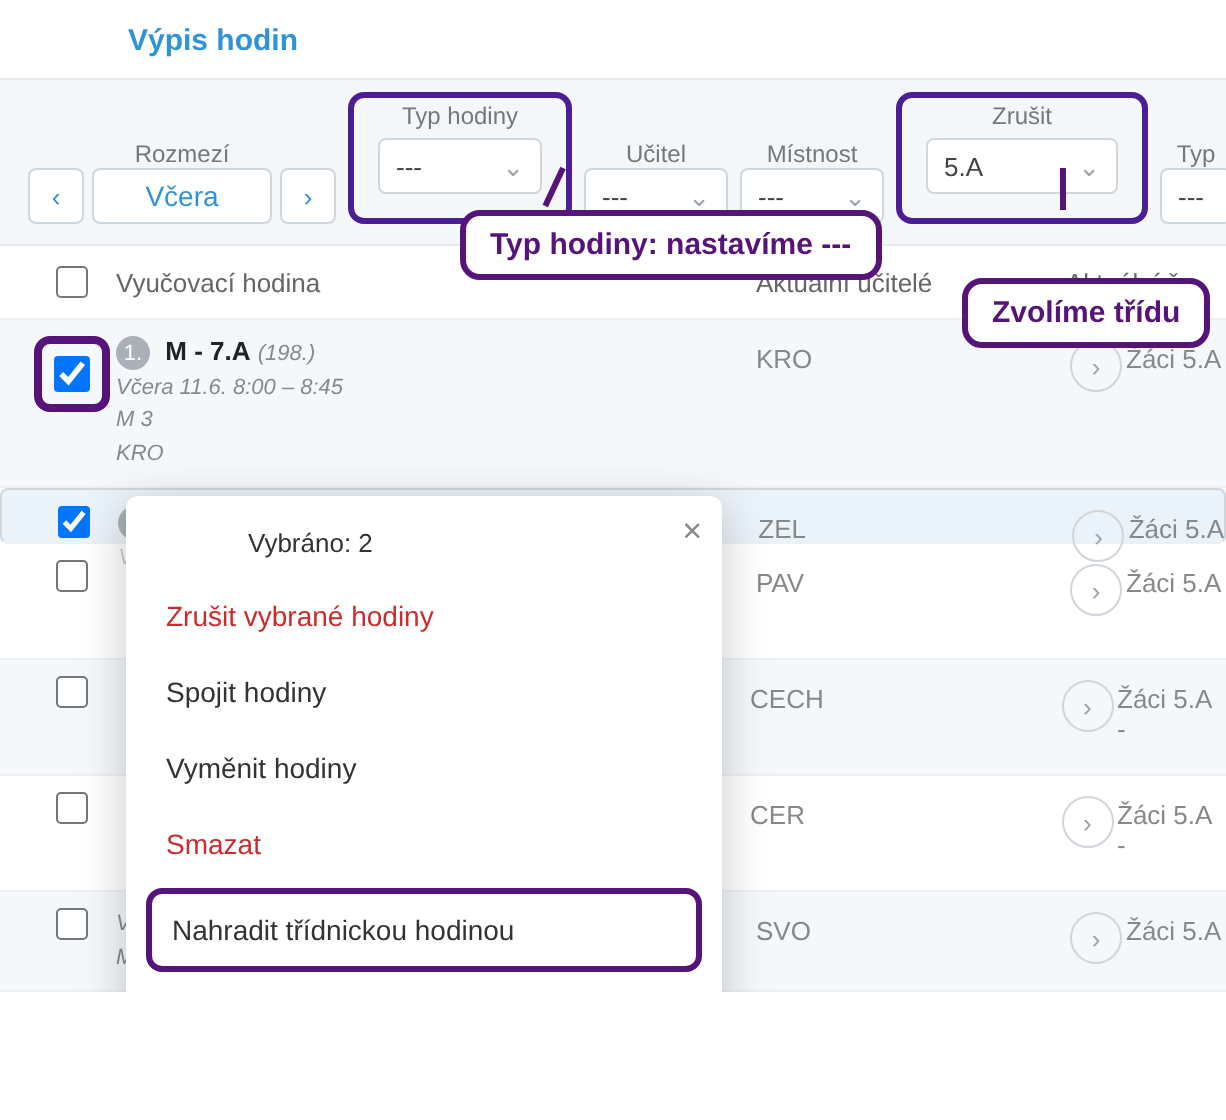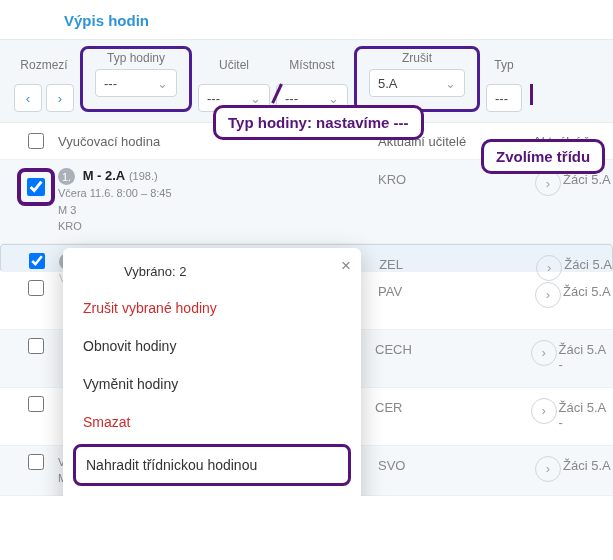--- a/index.html
+++ b/index.html
@@ -1,20 +1,20 @@
 <!DOCTYPE html>
 <html><head>
 <meta charset="utf-8">
 <style>
   * { box-sizing: border-box; margin: 0; padding: 0; }
   body { font-family: "Segoe UI", Arial, sans-serif; font-size: 13px; color: #444; background: #fff; width: 613px; }
   .page { padding: 12px 0 0 0; }
   .title { color: #2f94d7; font-size: 15px; font-weight: 700; padding: 0 0 10px 16px; margin-left: 48px; }
   .filters { display: flex; gap: 6px; align-items: flex-end; background: #f4f7f9; border-top: 1px solid #e6eaee; border-bottom: 1px solid #e6eaee; padding: 6px 0 10px 14px; position: relative; }
-  .fcol { display: flex; flex-direction: column; align-items: center; gap: 12px; }
+  .fcol { display: flex; flex-direction: column; align-items: center; gap: 0; }
   .flabel { font-size: 12px; color: #777; }
   .sel, .nav-btn { height: 28px; border: 1px solid #cfd6dc; border-radius: 4px; background: #fff; display: flex; align-items: center; justify-content: space-between; padding: 0 8px; font-size: 13px; color: #444; }
   .sel { min-width: 72px; }
   .sel .chev { color: #9aa4ad; }
   .nav { display: flex; gap: 4px; align-items: center; }
   .nav-btn { width: 28px; justify-content: center; color: #2f94d7; padding: 0; }
   .date-sel { width: 90px; justify-content: center; color: #2f94d7; font-size: 14px; }
   .hi { border: 3px solid #4c1d95; border-radius: 8px; display: inline-flex; padding: 12px; }
   .hi.filter { padding-top: 2px; }
   .hi .inner-col { display: flex; flex-direction: column; align-items: center; gap: 4px; }
@@ -30,21 +30,21 @@
   .row.even { background: #f5f8fb; }
   .row.sel { background: #eaf2fa; }
   .row .main { width: 320px; }
   .row .teach { width: 155px; color: #888; font-size: 13px; padding-top: 4px; }
   .row .arrow { width: 30px; display:flex; align-items:center; justify-content:center; padding-top: 2px; }
   .row .group { color: #888; padding-top: 4px; }
   .circ { width: 26px; height: 26px; border-radius: 50%; border: 1px solid #d0d6dc; display:inline-flex; align-items:center; justify-content:center; color:#9aa4ad; }
   .num { display:inline-flex; width:17px; height:17px; border-radius:50%; background:#a9b0b7; color:#fff; font-size:11px; align-items:center; justify-content:center; margin-right:4px; vertical-align:middle;}
   .subj-line { font-size: 13px; }
   .subj { font-weight: 700; color:#222; }
-  .small { font-size: 11px; color:#888; line-height:1.5; }
+  .small { font-size: 11px; color:#888; line-height:1.5;font-style:italic; }
   .hi-check { border: 4px solid #56147a; border-radius: 8px; padding: 6px; display:inline-flex; }
   .hi-check input { width: 18px; height: 18px; }
 
   .popup { position: absolute; left: 63px; top: 248px; width: 298px; background: #fff; border-radius: 6px; box-shadow: 0 6px 24px rgba(0,0,0,.22); padding: 14px 0 16px 0; z-index: 10; }
   .popup .close { position: absolute; top: 8px; right: 10px; color:#888; font-size: 17px; cursor: pointer; }
   .popup-title { font-size: 13px; color:#333; padding: 2px 20px 10px 20px; margin-left: 41px; }
   .menu-item { display:flex; align-items:center; gap:10px; padding: 11px 20px; font-size: 14px; color:#333; cursor:pointer; }
   .menu-item.danger { color:#cc2c2c;text-align:center; }
   .menu-item .icon { width:18px; color:#8c949c; }
   .hi-menu { border: 3px solid #56147a; border-radius: 8px; margin: 3px 10px; }
@@ -60,20 +60,23 @@
 <div class="wrap">
 
 <div class="page">
   <div class="title">Výpis hodin</div>
 
   <div class="filters">
     <div class="fcol">
       <div class="flabel">Rozmezí</div>
       <div class="nav">
         <div class="nav-btn">‹</div>
+        <div class="sel date-sel">
+              <span>Včera</span>
+            </div>
         <div class="nav-btn">›</div>
       </div>
     </div>
 
     <div class="hi filter">
       <div class="inner-col">
         <div class="flabel">Typ hodiny</div>
         <div class="sel" style="width:82px">
           <span>---</span>
               <span class="chev">⌄</span>
@@ -126,21 +129,21 @@
 
   <div class="row even">
     <div class="chk">
       <span class="hi-check">
         <input type="checkbox" checked="" style="">
       </span>
     </div>
     <div class="main">
       <div class="subj-line">
         <span class="num">1.</span>
-        <span class="subj">M - 2.A</span>
+        <span class="subj">M - 7.A</span>
         <span class="small">(198.)</span>
       </div>
       <div class="small">Včera 11.6. 8:00 – 8:45</div>
       <div class="small">M 3</div>
       <div class="small">KRO</div>
     </div>
     <div class="teach">KRO</div>
     <div class="arrow">
           <span class="circ">›</span>
         </div>
@@ -212,34 +215,34 @@
     </div>
     <div class="teach">SVO</div>
     <div class="arrow">
           <span class="circ">›</span>
         </div>
     <div class="group">Žáci 5.A</div>
   </div>
 
 </div>
 
-<div class="callout" style="left:213px; top:105px;">Typ hodiny: nastavíme ---</div>
+<div class="callout" style="left:230px; top:105px;">Typ hodiny: nastavíme ---</div>
 <div class="callout-line" style="left:280px; top:84px; width:3px; height:21px; transform:rotate(25deg); transform-origin:top;"></div>
 
 <div class="callout" style="left:481px; top:105px;margin-top:34px;">Zvolíme třídu</div>
 <div class="callout-line" style="left:530px; top:84px; width:3px; height:21px;"></div>
 
 <div class="popup">
   <div class="close">×</div>
   <div class="popup-title">Vybráno: 2</div>
   <div class="menu-item danger">
         <span>Zrušit vybrané hodiny</span>
       </div>
   <div class="menu-item">
-        <span>Obnovit hodiny</span>
+        <span>Spojit hodiny</span>
       </div>
   <div class="menu-item">
         <span>Vyměnit hodiny</span>
       </div>
   <div class="menu-item danger">
         <span>Smazat</span>
       </div>
   <div class="hi-menu">
     <div class="menu-item">
           <span>Nahradit třídnickou hodinou</span>

